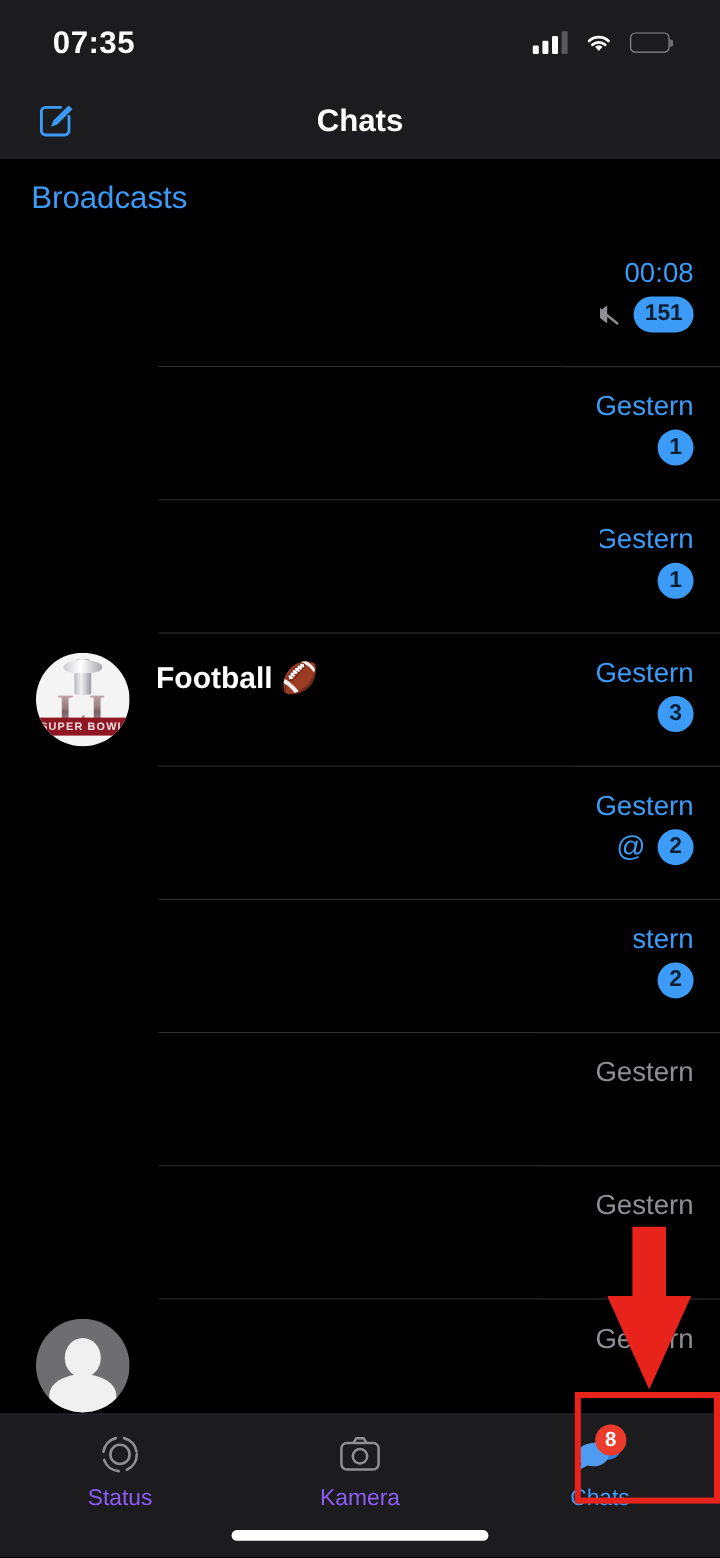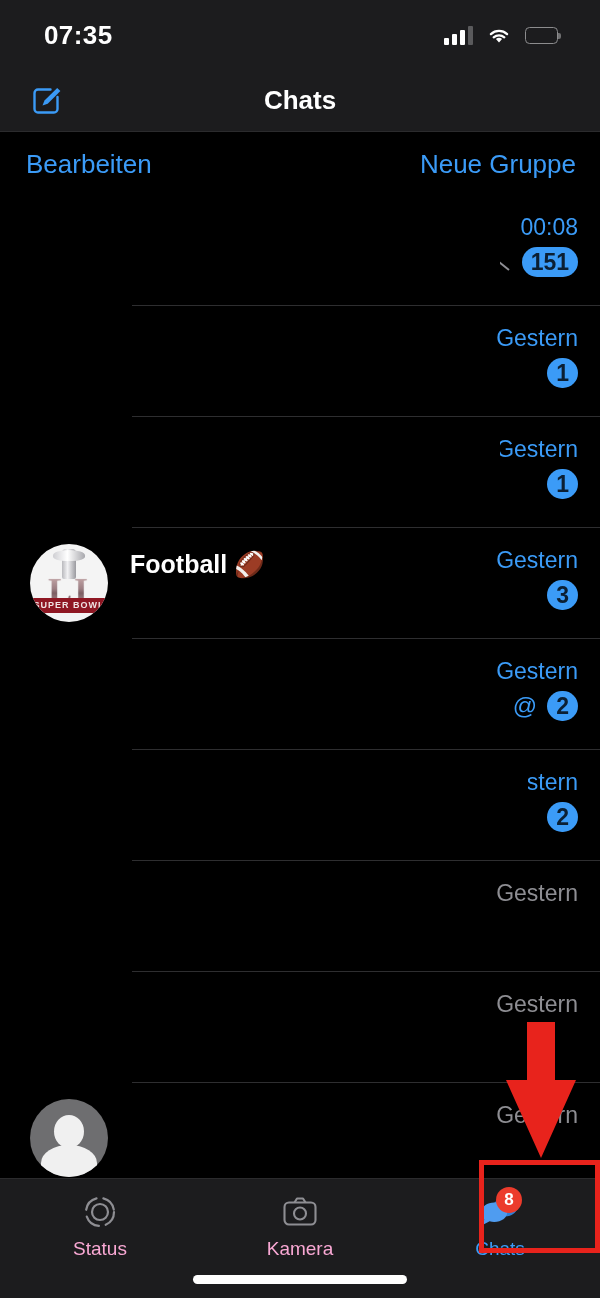--- a/index.html
+++ b/index.html
@@ -63,21 +63,21 @@
   .row .title { position:absolute; left:130px; top:22px; font-size:25px; font-weight:700; color:#fff; white-space:nowrap; }
   .row .meta { position:absolute; right:22px; top:18px; text-align:right; }
   .row .time { font-size:23px; line-height:28px; }
   .row .time.unread { color:#3b9bf7; }
   .row .time.read { color:#8e8e93; }
   .row .indicators { display:flex; align-items:center; justify-content:flex-end; gap:10px; margin-top:6px; }
   .badge {
     display:inline-flex; align-items:center; justify-content:center;
     min-width:30px; height:30px; padding:0 9px;
     background:#3b9bf7; border-radius:15px;
-    font-size:23px; font-weight:600; color:#0b1f33;
+    font-size:19px; font-weight:600; color:#0b1f33;
   }
   .mention { font-size:24px; color:#3b9bf7; line-height:24px; }
   .mute svg { display:block; }
 
   
   .redact { position:absolute; background:#000; }
 
   
   .sb-logo { width:100%; height:100%; background:#f4f4f4; position:relative; }
   .sb-logo .trophy { position:absolute; left:50%; top:5px; transform:translateX(-50%); width:14px; height:30px;
@@ -99,21 +99,21 @@
   .arrow { position:absolute; left:506px; top:1022px; width:70px; height:136px; }
 
   
   .tabbar {
     position:absolute; left:0; bottom:0; width:600px; height:120px;
     background:#1c1c1e; border-top:1px solid #2b2b2d;
     display:flex; align-items:flex-start; padding-top:14px;
   }
   .tab { flex:1; display:flex; flex-direction:column; align-items:center; gap:7px; position:relative; }
   .tab .ic { width:40px; height:38px; display:flex; align-items:center; justify-content:center; position:relative; }
-  .tab .lbl { font-size:19px; color:#f9a8d4; }
+  .tab .lbl { font-size:19px; color:#8b5cf6; }
   .tab.active .lbl { color:#3b9bf7; }
   .tab-badge {
     position:absolute; top:-6px; right:-2px;
     min-width:26px; height:26px; padding:0 7px;
     background:#ec3b2c; border-radius:13px;
     color:#fff; font-size:17px; font-weight:600;
     display:flex; align-items:center; justify-content:center;
   }
   .highlight-box {
     position:absolute; left:479px; top:1160px; width:121px; height:93px;
@@ -150,22 +150,21 @@
     <div class="nav-title">Chats</div>
     <div class="compose">
       <svg width="34" height="34" viewBox="0 0 34 34">
         <path d="M20.5 5.5H8a3.5 3.5 0 00-3.5 3.5v16A3.5 3.5 0 008 28.5h16a3.5 3.5 0 003.5-3.5V13" stroke="#3b9bf7" stroke-width="2.4" fill="none" stroke-linecap="round"></path>
         <path d="M12.5 21.6l2-5.2L27.2 3.9l3.2 3.2L17.7 19.7z" fill="#3b9bf7"></path>
       </svg>
     </div>
   </div>
 
   <div class="subbar">
-    <span>Bearbeiten</span>
-    <span>Neue Gruppe</span>
+    <span>Broadcasts</span>
   </div>
 
   <div class="chatlist">
 
     <div class="row" style="top:0px">
       <div class="meta">
         <div class="time unread">00:08</div>
         <div class="indicators">
           <span class="mute">
             <svg width="26" height="22" viewBox="0 0 26 22">

